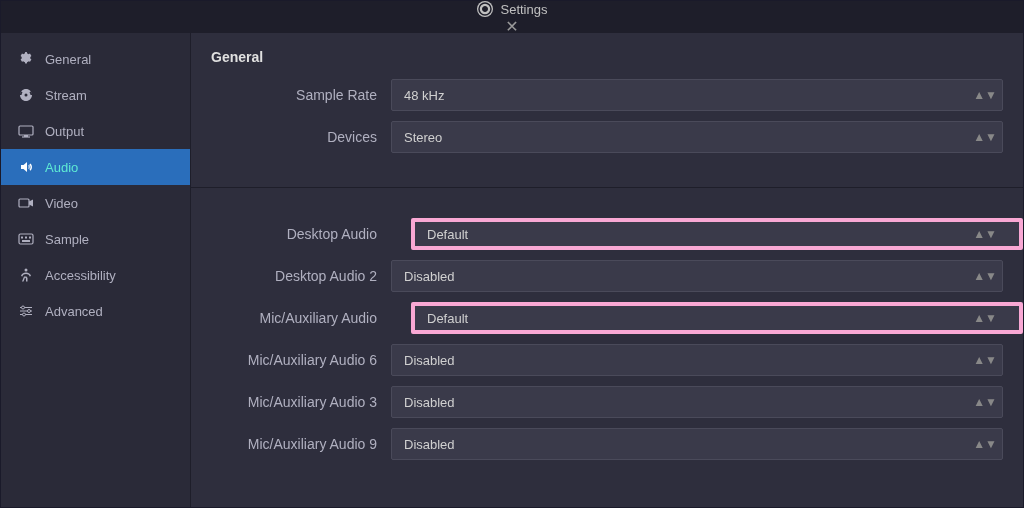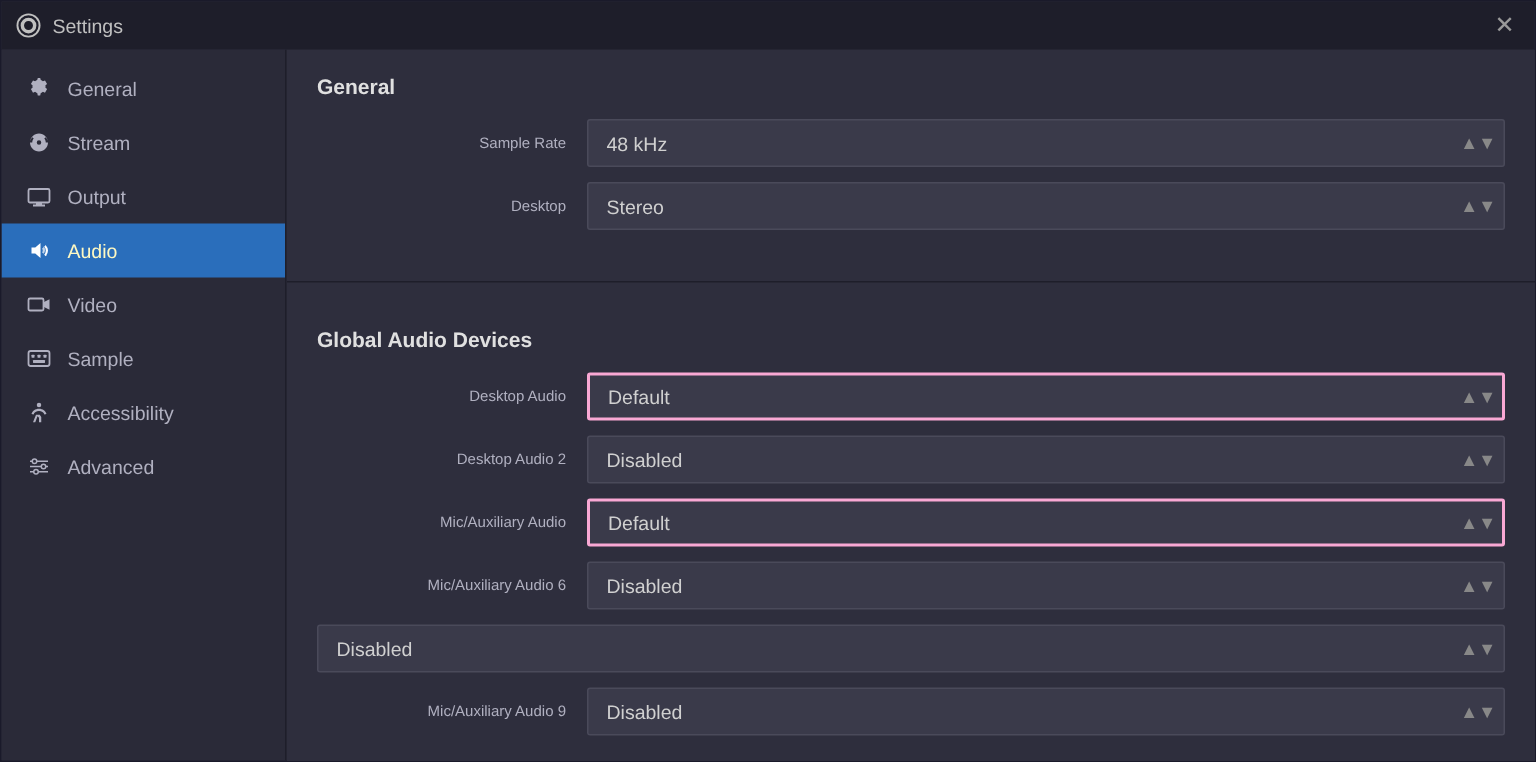--- a/index.html
+++ b/index.html
@@ -21,20 +21,21 @@
       flex-direction: column;
     }
     .titlebar {
       background: #1e1e2a;
       height: 32px;
       display: flex;
       align-items: center;
       padding: 0 10px;
       justify-content: space-between;
       flex-shrink: 0;
+      flex-direction: column;
     }
     .titlebar-left {
       display: flex;
       align-items: center;
       gap: 8px;
       color: #c0c0c0;
       font-size: 13px;
     }
     .titlebar-icon {
       width: 16px;
@@ -74,21 +75,21 @@
       display: flex;
       align-items: center;
       gap: 10px;
       padding: 9px 16px;
       cursor: pointer;
       color: #b0b0c0;
       font-size: 13px;
     }
     .sidebar-item.active {
       background: #2a6ebb;
-      color: #fef9c3;
+      color: #5eead4;
     }
     .sidebar-icon {
       width: 18px;
       height: 18px;
       display: flex;
       align-items: center;
       justify-content: center;
       flex-shrink: 0;
     }
     .content-area {
@@ -120,21 +121,21 @@
       display: flex;
       align-items: center;
       margin-bottom: 10px;
     }
     .form-label {
       text-align: right;
       width: 180px;
       min-width: 180px;
       padding-right: 14px;
       color: #b0b0c0;
-      font-size: 10px;
+      font-size: 14px;
     }
     .form-control {
       flex: 1;
       position: relative;
     }
     .select-box {
       width: 100%;
       background: #3a3a4a;
       border: 1px solid #4a4a5a;
       color: #d0d0d0;
@@ -143,22 +144,23 @@
       font-size: 13px;
       cursor: pointer;
       height: 32px;
       border-radius: 2px;
     }
     .select-wrapper {
       position: relative;
       width: 100%;
     }
     .select-wrapper.highlighted .select-box {
-      border: 2px solid #f9a8d4;
+      border: 4px solid #f9a8d4;
       outline: none;
+      margin-left: 20px;
     }
     .select-arrow {
       position: absolute;
       right: 6px;
       top: 50%;
       transform: translateY(-50%);
       color: #888;
       pointer-events: none;
       font-size: 12px;
       display: flex;
@@ -295,37 +297,36 @@
               <select class="select-box">
                 <option>48 kHz</option>
                 <option>44.1 kHz</option>
               </select>
               <span class="select-arrow">▲▼</span>
             </div>
           </div>
         </div>
 
         <div class="form-row">
-          <div class="form-label">Desktop</div>
+          <div class="form-label">Devices</div>
           <div class="form-control">
             <div class="select-wrapper">
               <select class="select-box">
                 <option>Stereo</option>
                 <option>Mono</option>
               </select>
               <span class="select-arrow">▲▼</span>
             </div>
           </div>
         </div>
       </div>
 
       <div class="section-divider"></div>
 
       <div class="section">
-        <div class="section-title">Global Audio Devices</div>
 
         <div class="form-row">
           <div class="form-label">Desktop Audio</div>
           <div class="form-control">
             <div class="select-wrapper highlighted">
               <select class="select-box">
                 <option>Default</option>
                 <option>Disabled</option>
               </select>
               <span class="select-arrow">▲▼</span>
@@ -366,20 +367,21 @@
               <select class="select-box">
                 <option>Disabled</option>
                 <option>Default</option>
               </select>
               <span class="select-arrow">▲▼</span>
             </div>
           </div>
         </div>
 
         <div class="form-row">
+          <div class="form-label">Mic/Auxiliary Audio 3</div>
           <div class="form-control">
             <div class="select-wrapper">
               <select class="select-box">
                 <option>Disabled</option>
                 <option>Default</option>
               </select>
               <span class="select-arrow">▲▼</span>
             </div>
           </div>
         </div>

